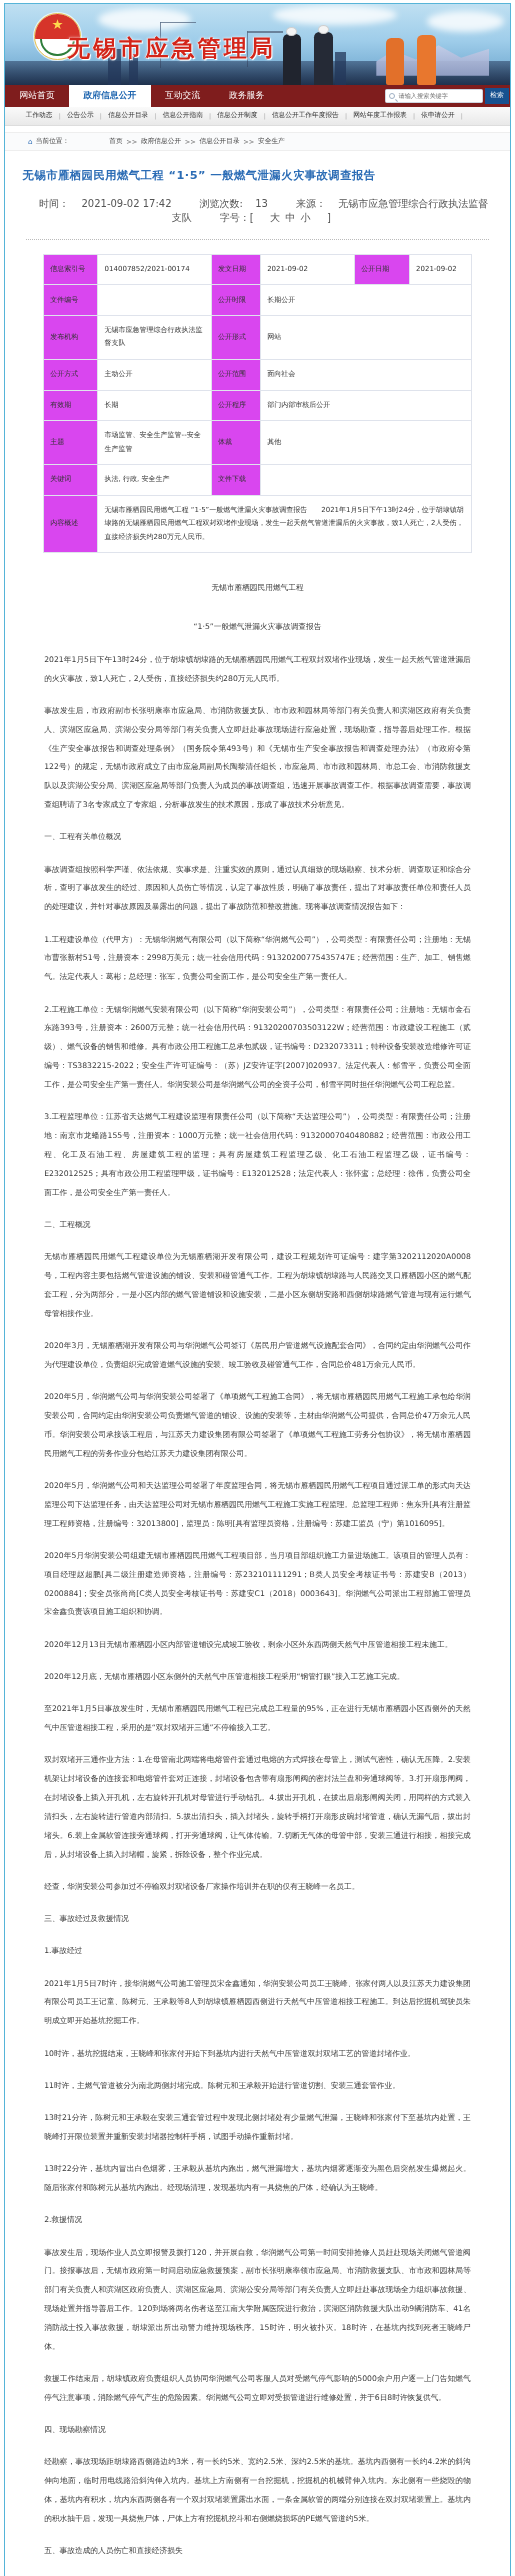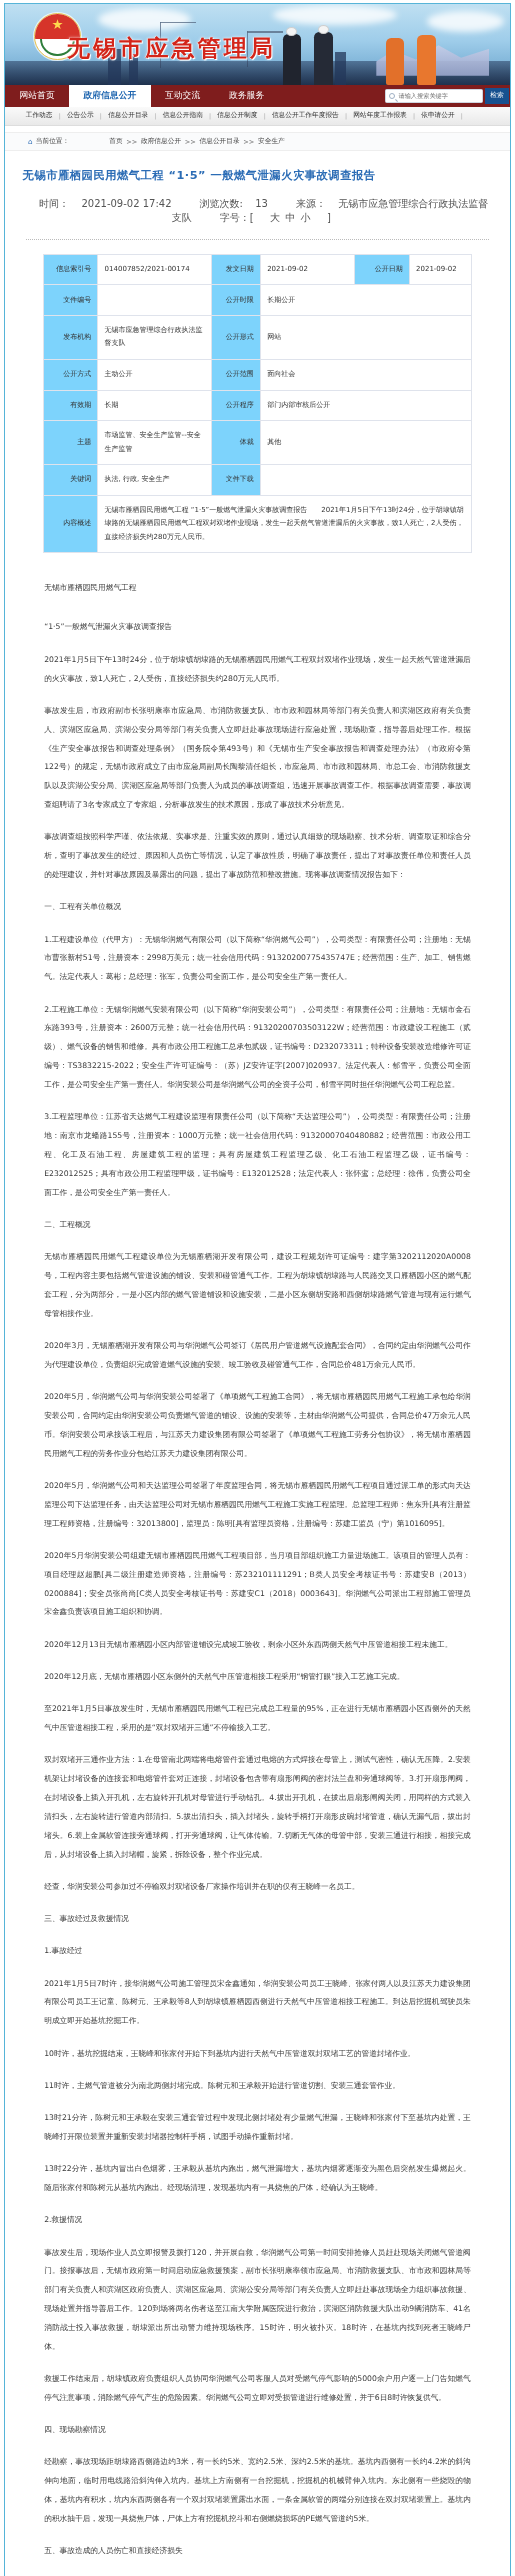--- a/index.html
+++ b/index.html
@@ -56,26 +56,26 @@
   
   .content { padding:17.5px 17.5px 31px 17.5px; }
   .art-title { color:#2b6cb5; font-size:11.3px; font-weight:bold; letter-spacing:0.5px; }
   .meta { text-align:center; margin-top:13.4px; font-size:10px; color:#555; }
   .meta span { margin:0 6.2px; }
   .meta .fs a { cursor:pointer; color:#555; margin:0 1px; text-decoration:none; }
   .dotline { border-top:0.5px dotted #bbb; margin:14.4px 3.1px 13.4px 3.1px; }
 
   table.info { width:calc(100% - 41px); margin:0 auto; border-collapse:collapse; font-size:7px; color:#333; }
   table.info td { border:0.5px solid #dfe3ec; padding:8.2px 6.2px; line-height:1.9; }
-  table.info td.lab { background:#7dd3fc; text-align:right; color:#333; }
+  table.info td.lab { background:#d946ef; text-align:left; color:#333; }
   table.info td.val { background:#fff; text-align:left; }
 
   .doc { padding:5.2px 21.6px 0 21.6px; color:#3a3a3a; font-size:7.7px; }
   .doc p { line-height:2.45; margin-top:13.4px; text-align:justify; }
-  .doc p.center { text-align:left; margin-top:20.6px; }
+  .doc p.center { text-align:center; margin-top:20.6px; }
 </style>
 </head>
 <body>
 
 <div class="page">
   <div class="frame">
 
     <div class="banner">
       <div class="cloud" style="left:93px;top:4.1px;width:93px;height:23px;"></div>
       <div class="cloud" style="left:268px;top:1px;width:124px;height:19.6px;"></div>
@@ -234,22 +234,22 @@
               <td class="val" colspan="5">无锡市雁栖园民用燃气工程 “1·5”一般燃气泄漏火灾事故调查报告　　2021年1月5日下午13时24分，位于胡埭镇胡埭路的无锡雁栖园民用燃气工程双封双堵作业现场，发生一起天然气管道泄漏后的火灾事故，致1人死亡，2人受伤，直接经济损失约280万元人民币。</td>
             </tr>
           </tbody>
       </table>
 
       <div class="doc" id="doc-body">
           <p class="center">无锡市雁栖园民用燃气工程</p>
           <p class="center">“1·5”一般燃气泄漏火灾事故调查报告</p>
           <p>2021年1月5日下午13时24分，位于胡埭镇胡埭路的无锡雁栖园民用燃气工程双封双堵作业现场，发生一起天然气管道泄漏后的火灾事故，致1人死亡，2人受伤，直接经济损失约280万元人民币。</p>
           <p>事故发生后，市政府副市长张明康率市应急局、市消防救援支队、市市政和园林局等部门有关负责人和滨湖区政府有关负责人、滨湖区应急局、滨湖公安分局等部门有关负责人立即赶赴事故现场进行应急处置，现场勘查，指导善后处理工作。根据《生产安全事故报告和调查处理条例》（国务院令第493号）和《无锡市生产安全事故报告和调查处理办法》（市政府令第122号）的规定，无锡市政府成立了由市应急局副局长陶黎清任组长，市应急局、市市政和园林局、市总工会、市消防救援支队以及滨湖公安分局、滨湖区应急局等部门负责人为成员的事故调查组，迅速开展事故调查工作。根据事故调查需要，事故调查组聘请了3名专家成立了专家组，分析事故发生的技术原因，形成了事故技术分析意见。</p>
+          <p>一、工程有关单位概况</p>
           <p>事故调查组按照科学严谨、依法依规、实事求是、注重实效的原则，通过认真细致的现场勘察、技术分析、调查取证和综合分析，查明了事故发生的经过、原因和人员伤亡等情况，认定了事故性质，明确了事故责任，提出了对事故责任单位和责任人员的处理建议，并针对事故原因及暴露出的问题，提出了事故防范和整改措施。现将事故调查情况报告如下：</p>
-          <p>一、工程有关单位概况</p>
           <p>1.工程建设单位（代甲方）：无锡华润燃气有限公司（以下简称“华润燃气公司”），公司类型：有限责任公司；注册地：无锡市曹张新村51号，注册资本：2998万美元；统一社会信用代码：91320200775435747E；经营范围：生产、加工、销售燃气。法定代表人：葛彬；总经理：张军，负责公司全面工作，是公司安全生产第一责任人。</p>
           <p>2.工程施工单位：无锡华润燃气安装有限公司（以下简称“华润安装公司”），公司类型：有限责任公司；注册地：无锡市金石东路393号，注册资本：2600万元整；统一社会信用代码：91320200703503122W；经营范围：市政建设工程施工（贰级）、燃气设备的销售和维修。具有市政公用工程施工总承包贰级，证书编号：D232073311；特种设备安装改造维修许可证编号：TS3832215-2022；安全生产许可证编号：（苏）JZ安许证字[2007]020937。法定代表人：郁雪平，负责公司全面工作，是公司安全生产第一责任人。华润安装公司是华润燃气公司的全资子公司，郁雪平同时担任华润燃气公司工程总监。</p>
           <p>3.工程监理单位：江苏省天达燃气工程建设监理有限责任公司（以下简称“天达监理公司”），公司类型：有限责任公司；注册地：南京市龙蟠路155号，注册资本：1000万元整；统一社会信用代码：91320007040480882；经营范围：市政公用工程、化工及石油工程、房屋建筑工程的监理；具有房屋建筑工程监理乙级、化工石油工程监理乙级，证书编号：E232012525；具有市政公用工程监理甲级，证书编号：E132012528；法定代表人：张怀鸾；总经理：徐伟，负责公司全面工作，是公司安全生产第一责任人。</p>
           <p>二、工程概况</p>
           <p>无锡市雁栖园民用燃气工程建设单位为无锡雁栖湖开发有限公司，建设工程规划许可证编号：建字第3202112020A0008号，工程内容主要包括燃气管道设施的铺设、安装和碰管通气工作。工程为胡埭镇胡埭路与人民路交叉口雁栖园小区的燃气配套工程，分为两部分，一是小区内部的燃气管道铺设和设施安装，二是小区东侧胡安路和西侧胡埭路燃气管道与现有运行燃气母管相接作业。</p>
           <p>2020年3月，无锡雁栖湖开发有限公司与华润燃气公司签订《居民用户管道燃气设施配套合同》，合同约定由华润燃气公司作为代理建设单位，负责组织完成管道燃气设施的安装、竣工验收及碰管通气工作，合同总价481万余元人民币。</p>
           <p>2020年5月，华润燃气公司与华润安装公司签署了《单项燃气工程施工合同》，将无锡市雁栖园民用燃气工程施工承包给华润安装公司，合同约定由华润安装公司负责燃气管道的铺设、设施的安装等，主材由华润燃气公司提供，合同总价47万余元人民币。华润安装公司承接该工程后，与江苏天力建设集团有限公司签署了《单项燃气工程施工劳务分包协议》，将无锡市雁栖园民用燃气工程的劳务作业分包给江苏天力建设集团有限公司。</p>
           <p>2020年5月，华润燃气公司和天达监理公司签署了年度监理合同，将无锡市雁栖园民用燃气工程项目通过派工单的形式向天达监理公司下达监理任务，由天达监理公司对无锡市雁栖园民用燃气工程施工实施工程监理。总监理工程师：焦东升[具有注册监理工程师资格，注册编号：32013800]，监理员：陈明[具有监理员资格，注册编号：苏建工监员（宁）第1016095]。</p>
           <p>2020年5月华润安装公司组建无锡市雁栖园民用燃气工程项目部，当月项目部组织施工力量进场施工。该项目的管理人员有：项目经理赵超鹏[具二级注册建造师资格，注册编号：苏232101111291；B类人员安全考核证书号：苏建安B（2013）0200884]；安全员张尚尚[C类人员安全考核证书号：苏建安C1（2018）0003643]。华润燃气公司派出工程部施工管理员宋金鑫负责该项目施工组织和协调。</p>
           <p>2020年12月13日无锡市雁栖园小区内部管道铺设完成竣工验收，剩余小区外东西两侧天然气中压管道相接工程未施工。</p>

